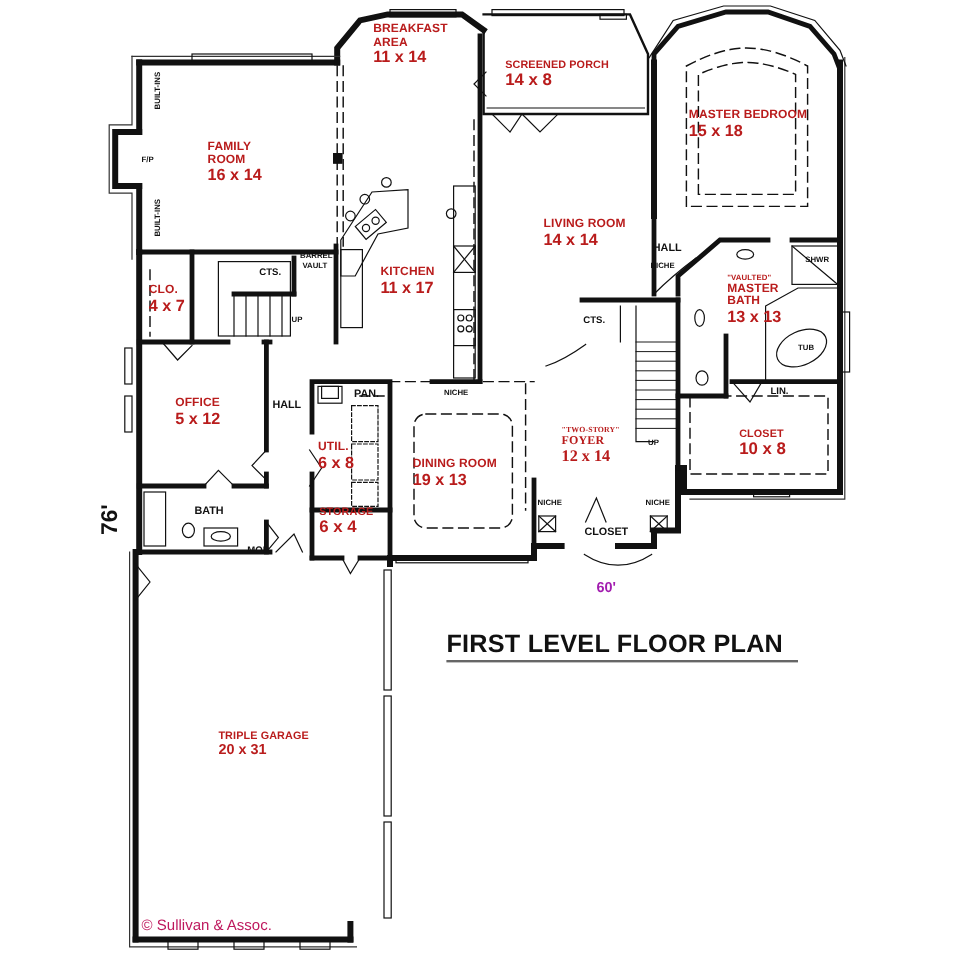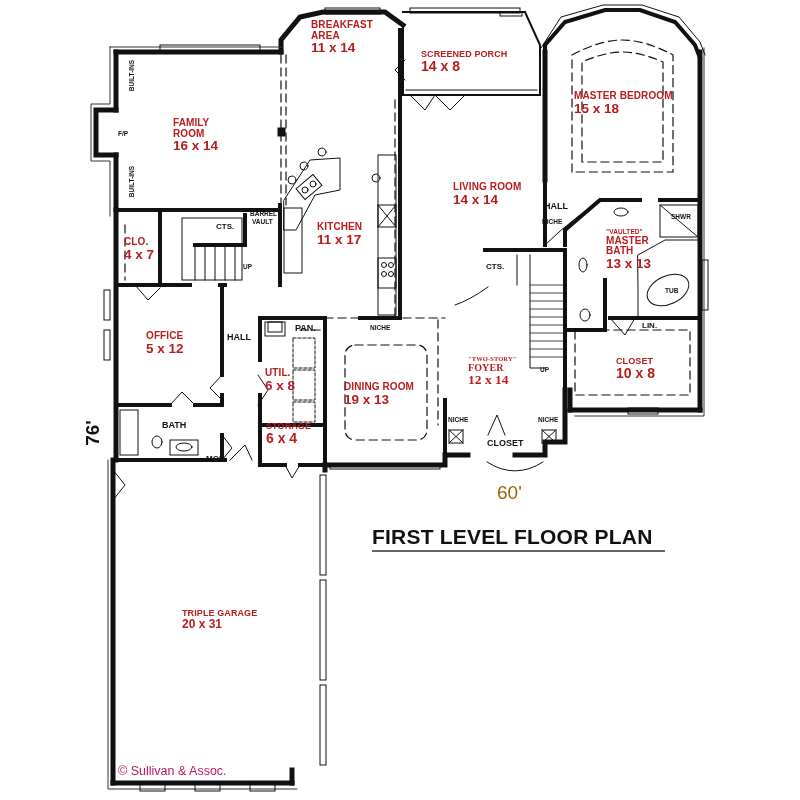--- a/index.html
+++ b/index.html
@@ -7,21 +7,21 @@
   #plan { position: absolute; left: 0; top: 0; width: 800px; height: 800px; }
   .lbl { position: absolute; text-align: left; font-weight: bold; color: #b91c1c; line-height: 1.05; font-family: "Liberation Sans", sans-serif; white-space: nowrap; }
   .lbl .n { display: block; font-size: 10px; letter-spacing: 0.1px; }
   .lbl .d { display: block; font-size: 13.5px; }
   .lbl.sm .n { font-size: 8px; }
   .lbl.sm .d { font-size: 14px; }
   .tiny { position: absolute; font-weight: bold; font-size: 6.5px; color: #111; font-family: "Liberation Sans", sans-serif; white-space: nowrap; }
   .vert { transform: rotate(-90deg); transform-origin: center; }
   #title { position: absolute; left: 372px; top: 525px; font-size: 21px; font-weight: bold; color: #111; font-family: "Liberation Sans", sans-serif; letter-spacing: 0.2px; }
   #title-rule { position: absolute; left: 372px; top: 550px; width: 293px; height: 1.5px; background: #666; }
-  #dim-w { position: absolute; left: 497px; top: 482px; font-size: 19px; font-weight: normal; color: #a16207; font-family: "Liberation Sans", sans-serif; }
+  #dim-w { position: absolute; left: 497px; top: 482px; font-size: 12px; font-weight: bold; color: #a21caf; font-family: "Liberation Sans", sans-serif; }
   #dim-h { position: absolute; left: 80px; top: 422px; font-size: 19px; font-weight: bold; color: #111; font-family: "Liberation Sans", sans-serif; transform: rotate(-90deg); transform-origin: center; }
   #copyright { position: absolute; left: 118px; top: 764px; font-size: 12.5px; color: #be185d; font-family: "Liberation Sans", sans-serif; }
 </style>
 </head>
 <body>
 
 <svg id="plan" viewBox="0 0 800 800" xmlns="http://www.w3.org/2000/svg">
   <g fill="none" stroke="#111" stroke-linecap="square">
 
     <g stroke-width="5">

